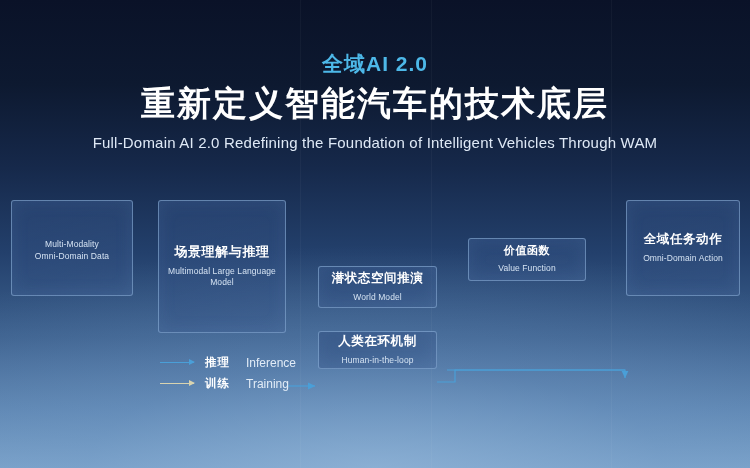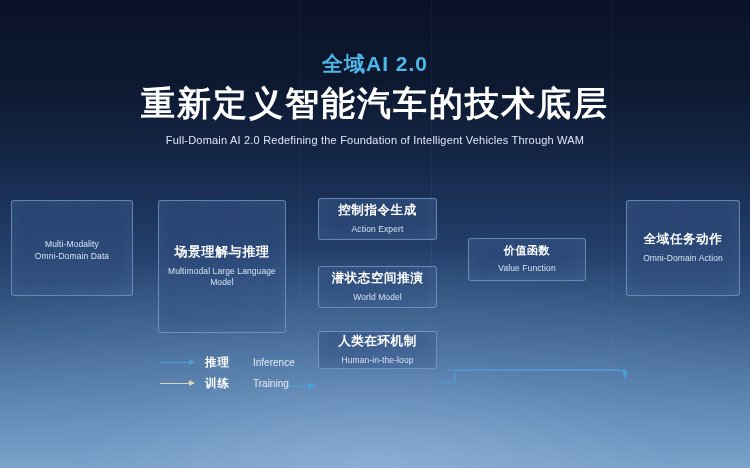--- a/index.html
+++ b/index.html
@@ -30,21 +30,21 @@
     font-size:21px;font-weight:bold;letter-spacing:1px;
     color:#4db8e8;line-height:1.1;
   }
   .h1{
     margin-top:9px;
     font-size:34px;font-weight:bold;letter-spacing:2px;
     color:#ffffff;line-height:1.15;
   }
   .sub{
     margin-top:11px;
-    font-size:11px;color:#dfe9f6;letter-spacing:0.2px;font-weight:normal;
+    font-size:15px;color:#dfe9f6;letter-spacing:0.2px;font-weight:normal;
   }
 
   
   #diagram{position:absolute;left:0;top:180px;width:750px;height:220px;}
   #wires{position:absolute;left:0;top:0;width:750px;height:220px;}
   .node{
     position:absolute;box-sizing:border-box;
     border:1px solid rgba(150,185,225,0.55);
     border-radius:3px;
     background:linear-gradient(160deg, rgba(46,76,125,0.62) 0%, rgba(60,92,142,0.42) 100%);
@@ -65,21 +65,21 @@
   
   .legend{position:absolute;left:160px;top:352px;}
   .lg-row{display:flex;align-items:center;height:21px;}
   .lg-line{position:relative;width:34px;height:1px;margin-right:11px;}
   .lg-line::after{
     content:"";position:absolute;right:-1px;top:-3px;
     border-left:6px solid currentColor;
     border-top:3.5px solid transparent;border-bottom:3.5px solid transparent;
   }
   .lg-cn{color:#ffffff;font-size:11.5px;font-weight:bold;letter-spacing:1px;width:40px;}
-  .lg-en{color:#e2ecf7;font-size:10px;margin-left:8px;}
+  .lg-en{color:#e2ecf7;font-size:12px;margin-left:1px;}
 </style>
 </head>
 <body>
 
 <div id="stage">
 
   <div class="seam" style="left:300px;"></div>
   <div class="seam" style="left:431px;"></div>
   <div class="seam" style="left:611px;"></div>
 
@@ -129,24 +129,20 @@
       <div class="en" style="white-space:pre-line;">Multi-Modality
 Omni-Domain Data</div>
     </div>
 
     <div class="node big" style="left:158px;top:20px;width:128px;height:133px;">
       <div class="cn">场景理解与推理</div>
       <div class="en" style="white-space:pre-line;">Multimodal Large Language
 Model</div>
     </div>
 
-    <div class="node" style="left:318px;top:18px;width:119px;height:42px;">
-      <div class="cn">控制指令生成</div>
-      <div class="en">Action Expert</div>
-    </div>
 
     <div class="node" style="left:318px;top:86px;width:119px;height:42px;">
       <div class="cn">潜状态空间推演</div>
       <div class="en">World Model</div>
     </div>
 
     <div class="node vf" style="left:468px;top:58px;width:118px;height:43px;">
       <div class="cn">价值函数</div>
       <div class="en">Value Function</div>
     </div>

